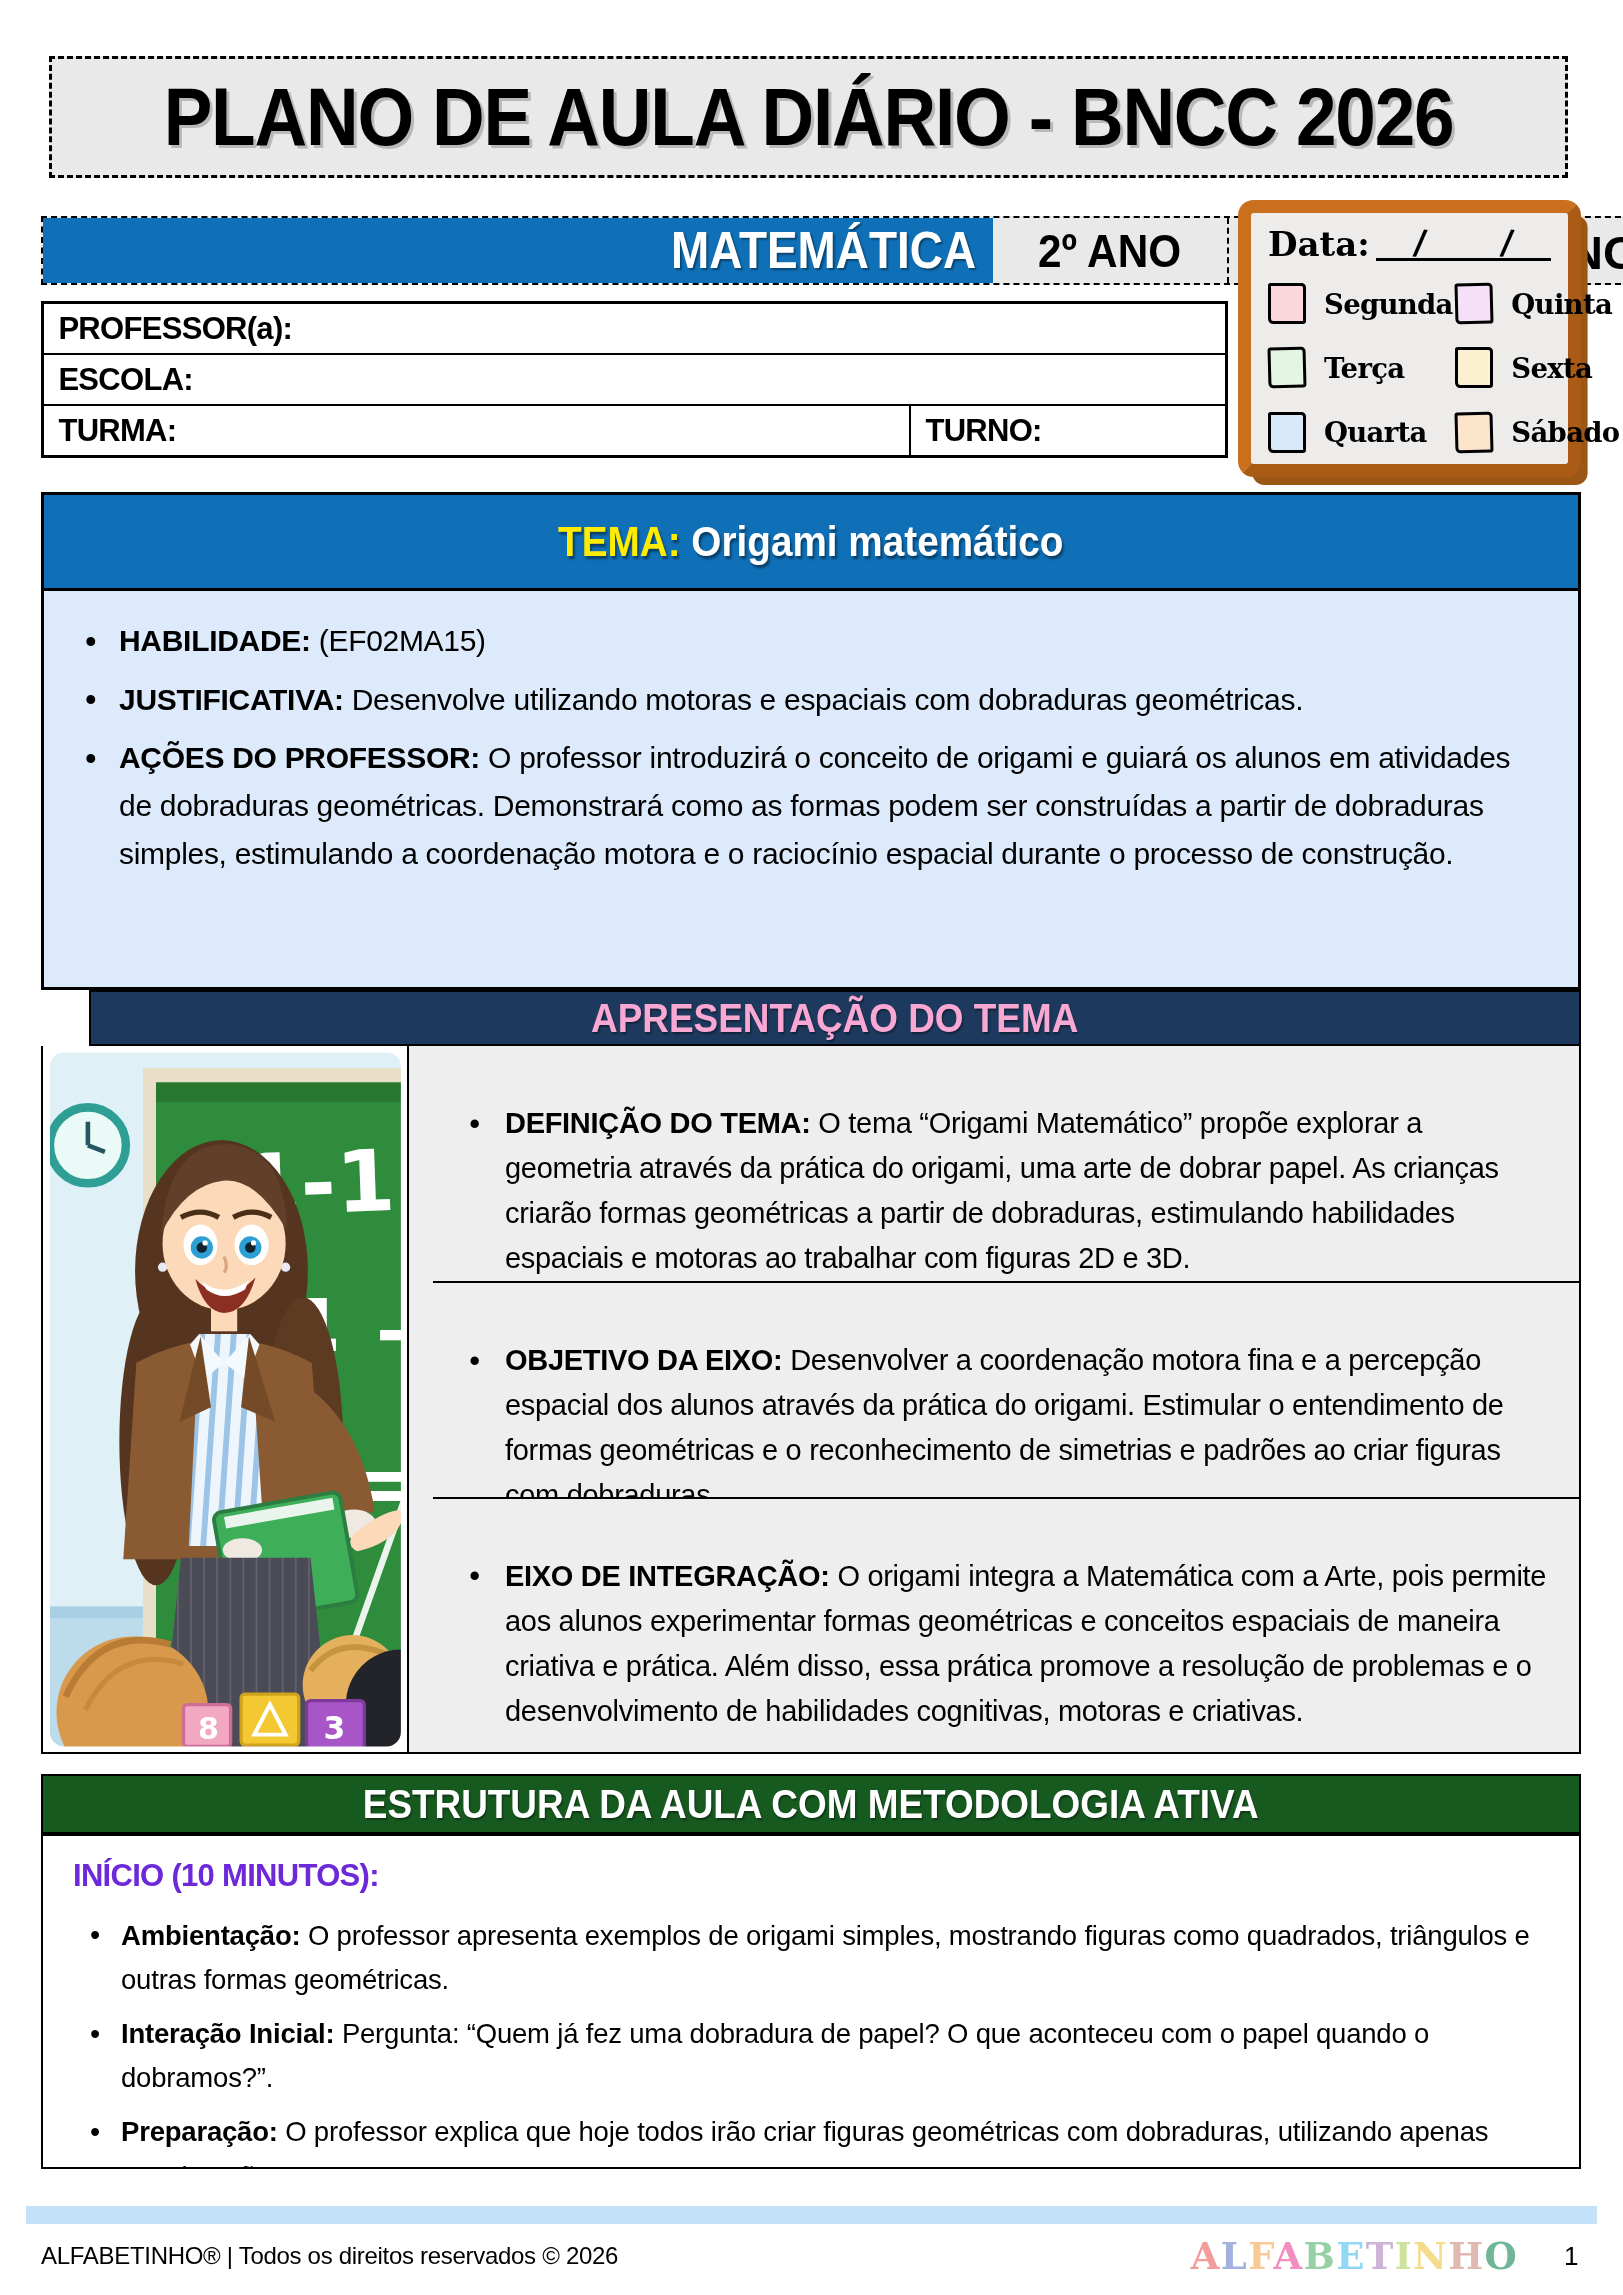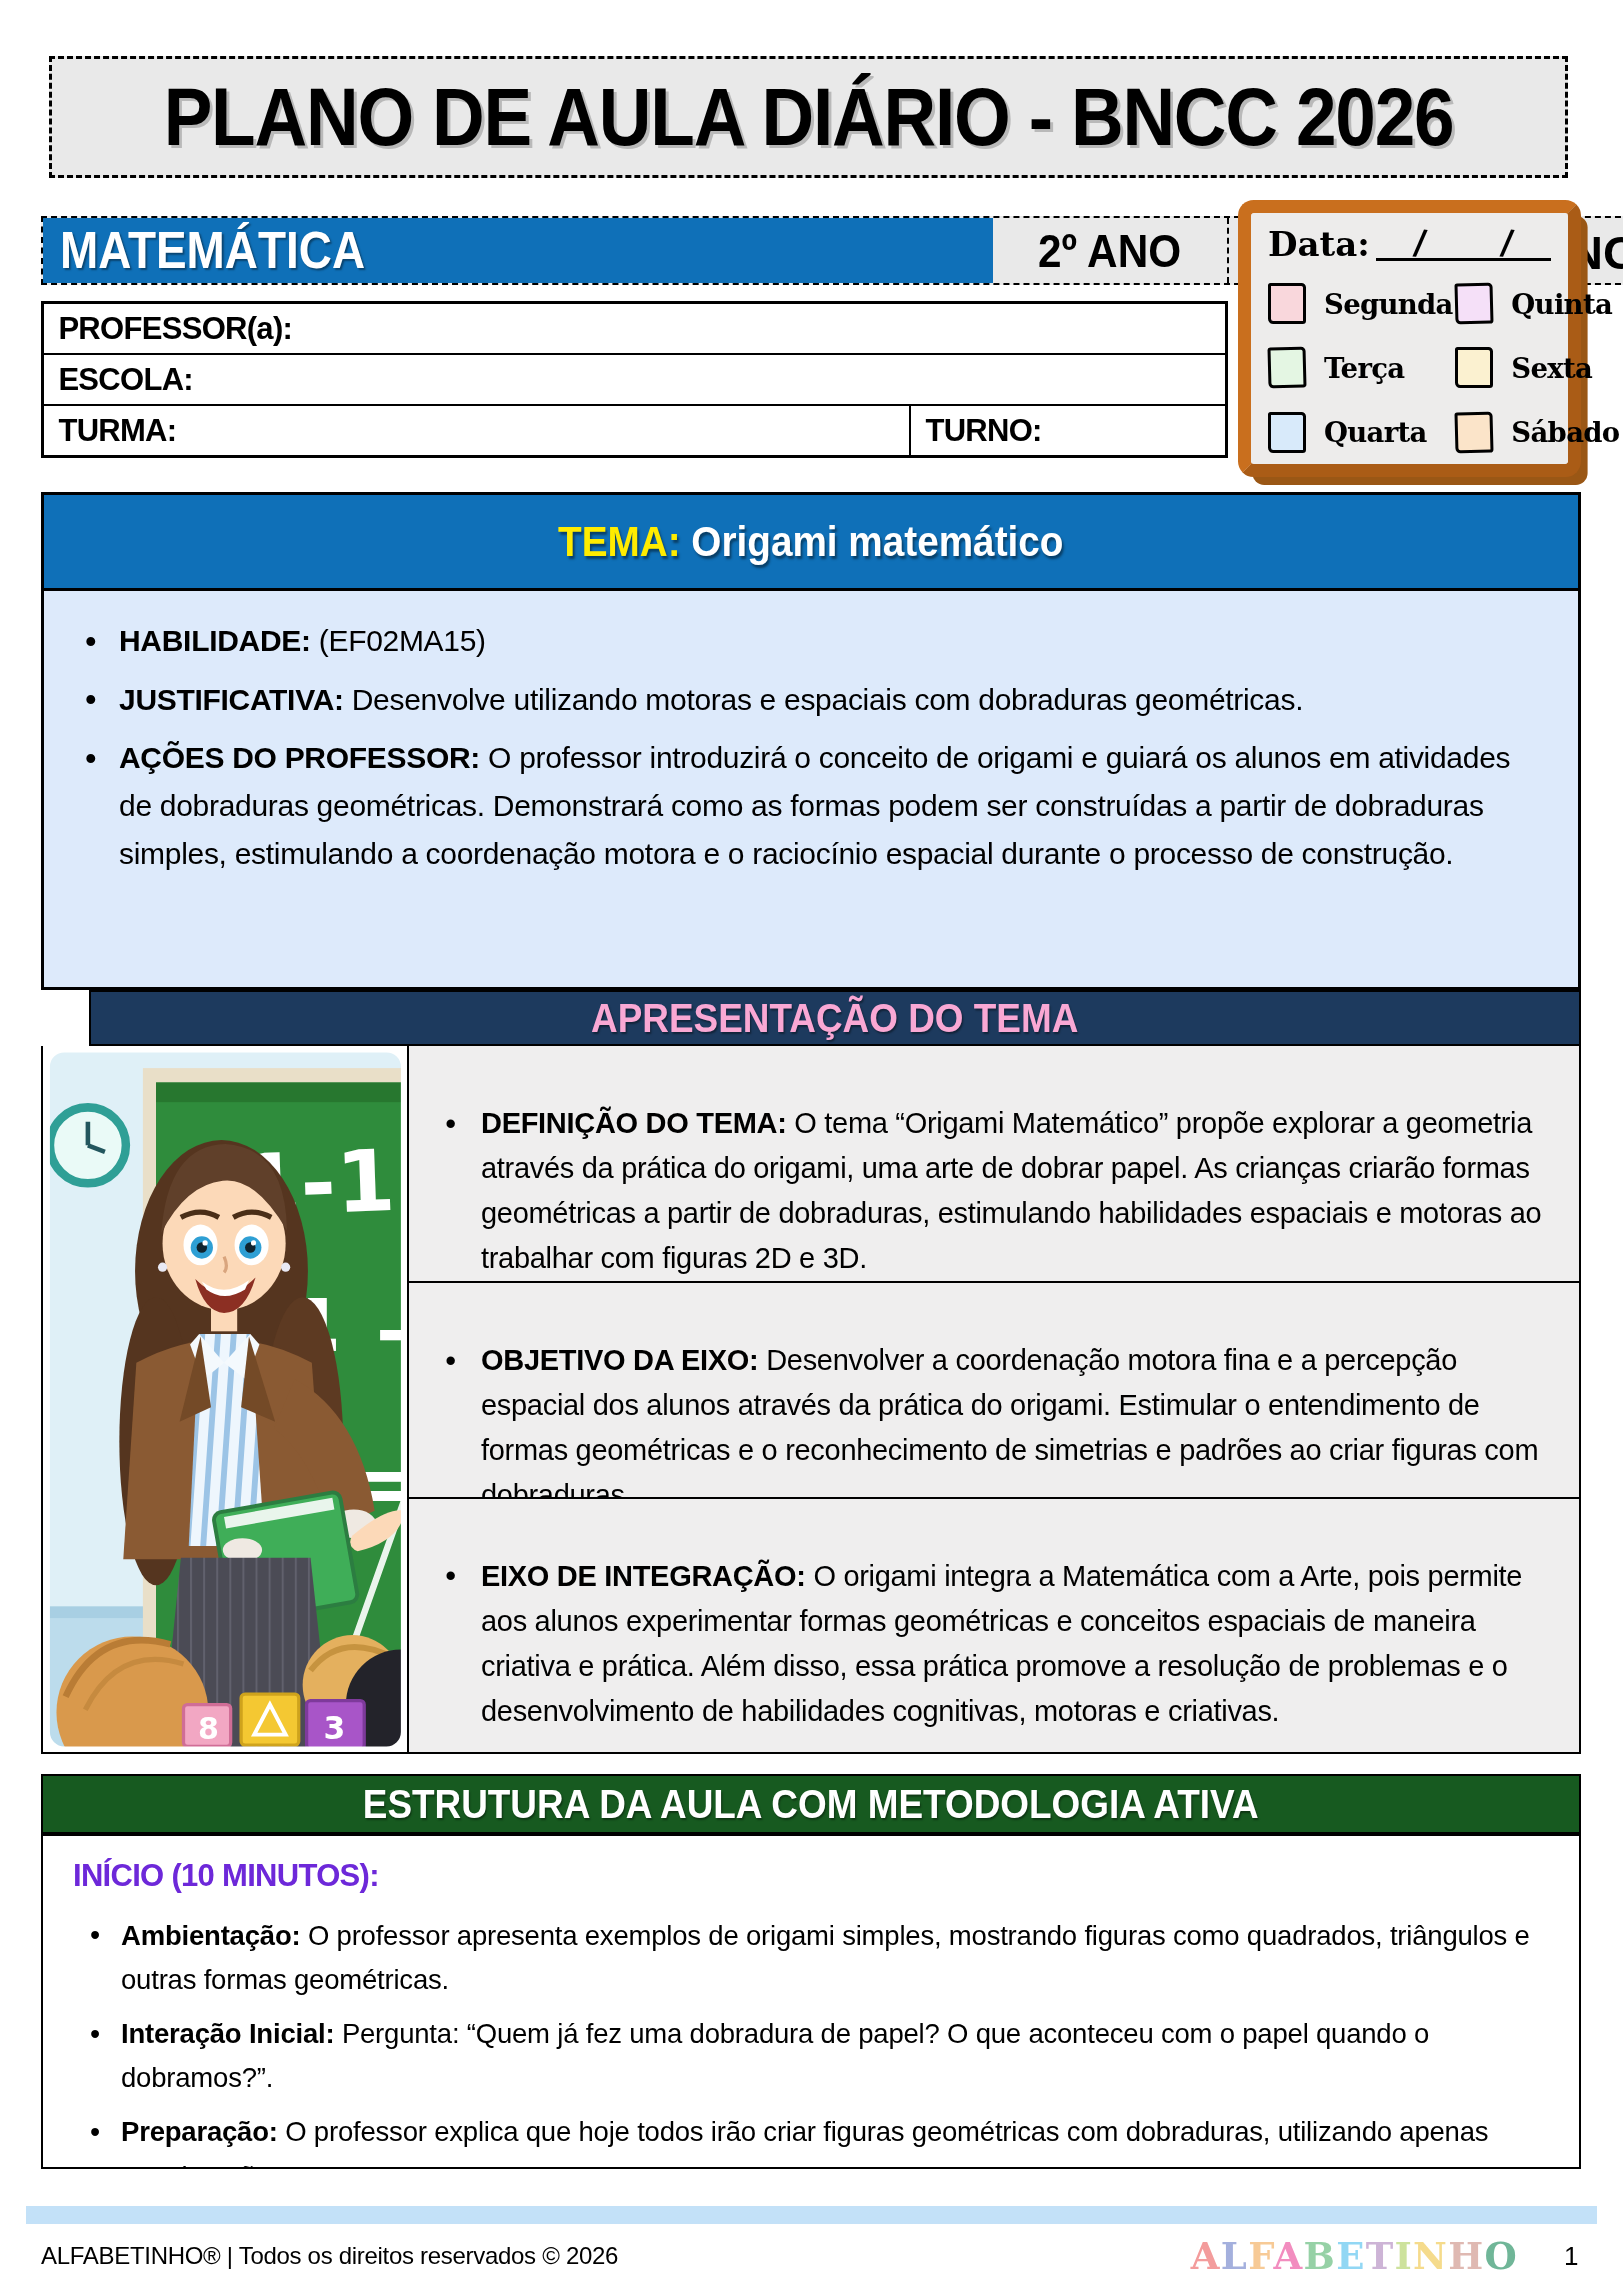--- a/index.html
+++ b/index.html
@@ -26,21 +26,21 @@
   }
 
   
   .subject-row{
     position:absolute;top:216px;left:41px;width:1590px;height:69px;
     background:#e9e9e9;border:2.6px dashed #000;
     display:flex;align-items:stretch;
   }
   .subject-cell{
     width:950px;background:#0f70b8;color:#fff;
-    display:flex;align-items:center;justify-content:flex-start;
+    display:flex;align-items:center;justify-content:flex-end;
     font-size:51px;font-weight:bold;
     text-shadow:2px 2px 2px rgba(0,0,0,.4);
   }
   .grade-cell{
     width:236px;border-right:2.6px dashed #000;
     display:flex;align-items:center;justify-content:center;
     font-size:47px;font-weight:bold;
   }
   .grade-rest{
     flex:1;position:relative;overflow:visible;
@@ -121,21 +121,21 @@
     font-size:41px;font-weight:bold;color:#f9a8d4;
     text-shadow:1.3px 2px 2px rgba(0,0,0,.4);
     margin-left:48px;
   }
   .apres-columns{display:flex;height:708px;border:2.6px solid #000;border-top:none;}
   .illus-cell{width:366px;background:#fff;border-right:2.6px solid #000;padding:2.6px;}
   .illus-cell svg{width:100%;height:100%;display:block;}
   .text-cell{flex:1;background:#efeeee;display:flex;flex-direction:column;}
   .apres-row{
     border-bottom:2.6px solid #000;
-    padding:26px 26px 2px 31px;overflow:hidden;
+    padding:26px 26px 2px 31px;overflow:hidden;margin-left:24px;
   }
   .apres-row:last-child{border-bottom:none;}
   .apres-row .bullet-par{
     position:relative;padding-left:41px;font-size:29px;line-height:1.55;letter-spacing:-0.3px;
   }
   .bullet-par::before{content:"•";position:absolute;left:5.2px;top:-1.3px;font-size:31px;}
   .row-def{height:238px;}
   .row-obj{height:216px;}
   .row-eixo{height:254px;}
 

